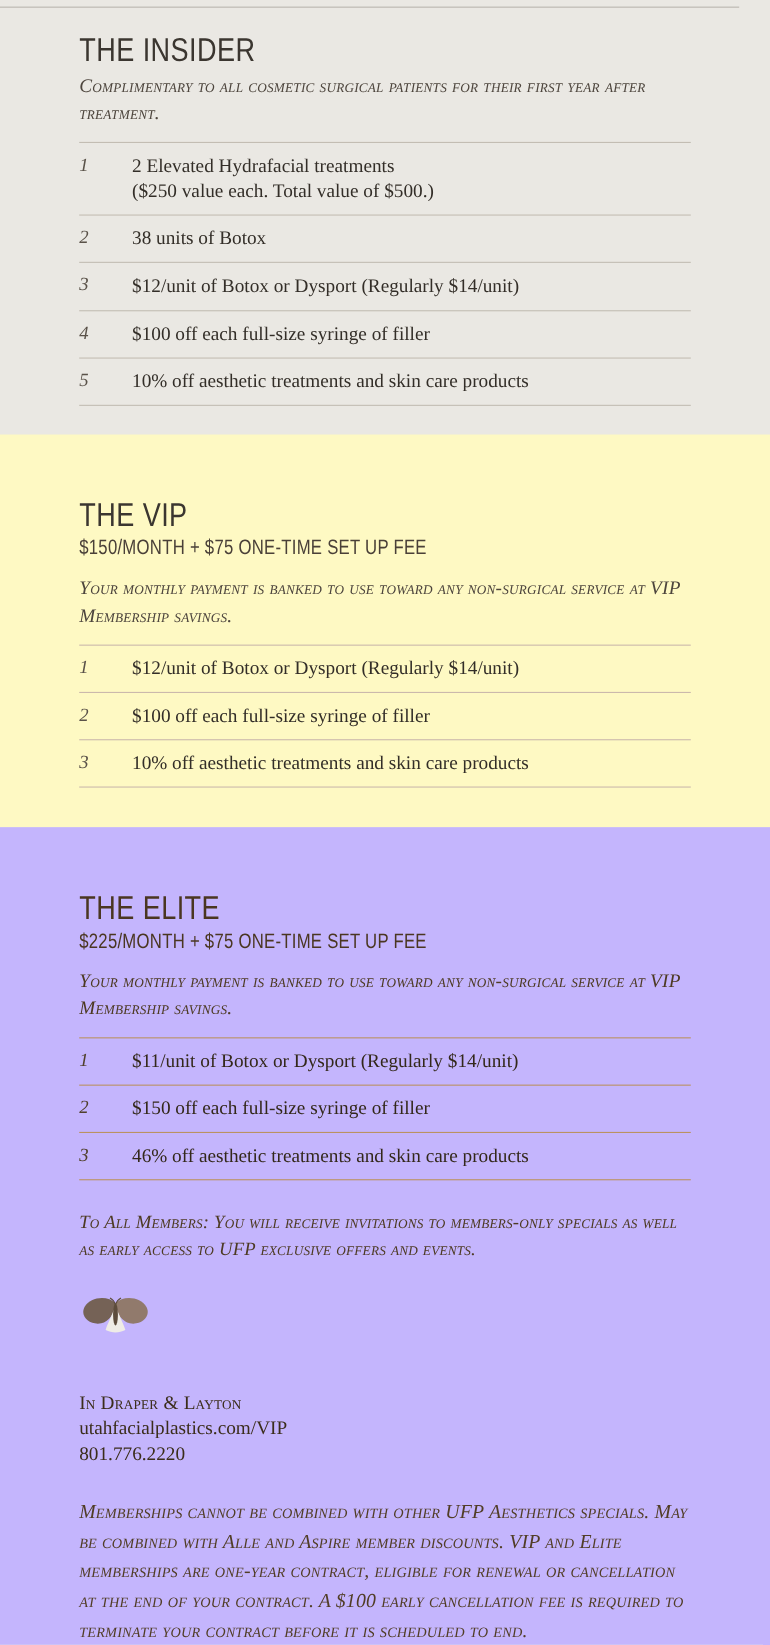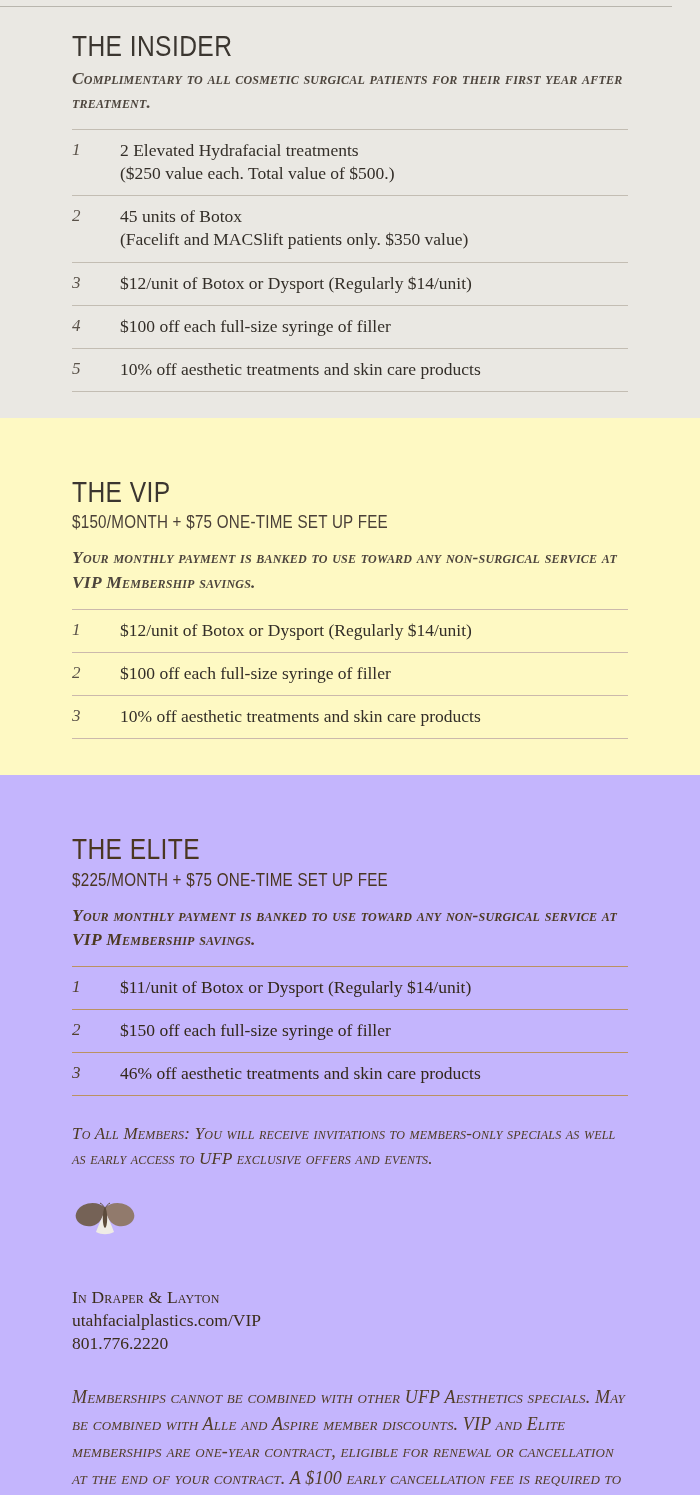--- a/index.html
+++ b/index.html
@@ -78,21 +78,20 @@
   .sec-elite .tier-price { color: #4a3621; }
 
   .tier-sub {
     font-style: italic;
     font-size: 17.5px;
     line-height: 1.42;
     color: #4d453d;
     margin: 0 0 14px 0;
     font-variant: small-caps;
     letter-spacing: 0.2px;
-    font-weight: bold;
   }
   .sec-elite .tier-sub { color: #4d3a23; }
   .tier-sub .nosc { font-variant: normal; }
 
   
   .benefits {
     border-top: 1px solid #c3bdb3;
   }
   .sec-vip .benefits { border-top-color: #cbb9ac; }
   .sec-elite .benefits { border-top-color: #bb9261; }
@@ -179,22 +178,21 @@
       <div class="brow">
         <div class="bnum">1</div>
         <div class="btext">
           <span class="bsub">2 Elevated Hydrafacial treatments</span>
           <span class="bsub">($250 value each. Total value of $500.)</span>
         </div>
       </div>
       <div class="brow">
         <div class="bnum">2</div>
         <div class="btext">
-          <span class="bsub">45 units of Botox</span>
-          <span class="bsub">(Facelift and MACSlift patients only. $350 value)</span>
+          <span class="bsub">38 units of Botox</span>
         </div>
       </div>
       <div class="brow">
         <div class="bnum">3</div>
         <div class="btext">
           <span class="bsub">$12/unit of Botox or Dysport (Regularly $14/unit)</span>
         </div>
       </div>
       <div class="brow">
         <div class="bnum">4</div>

